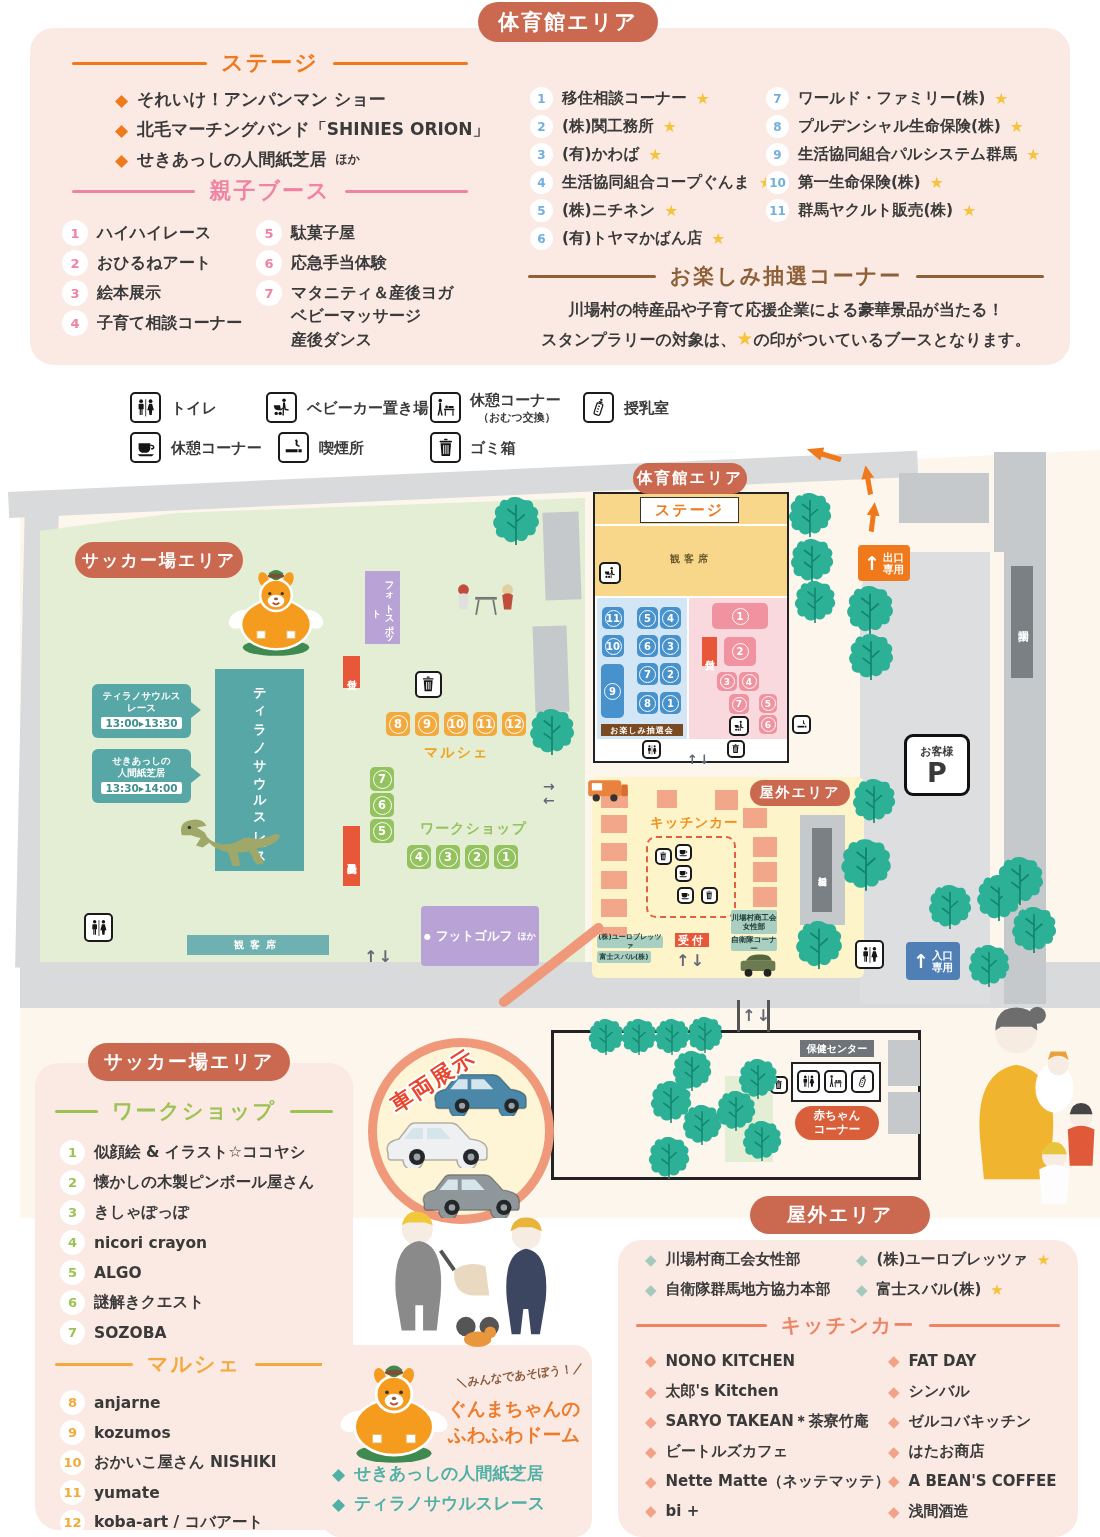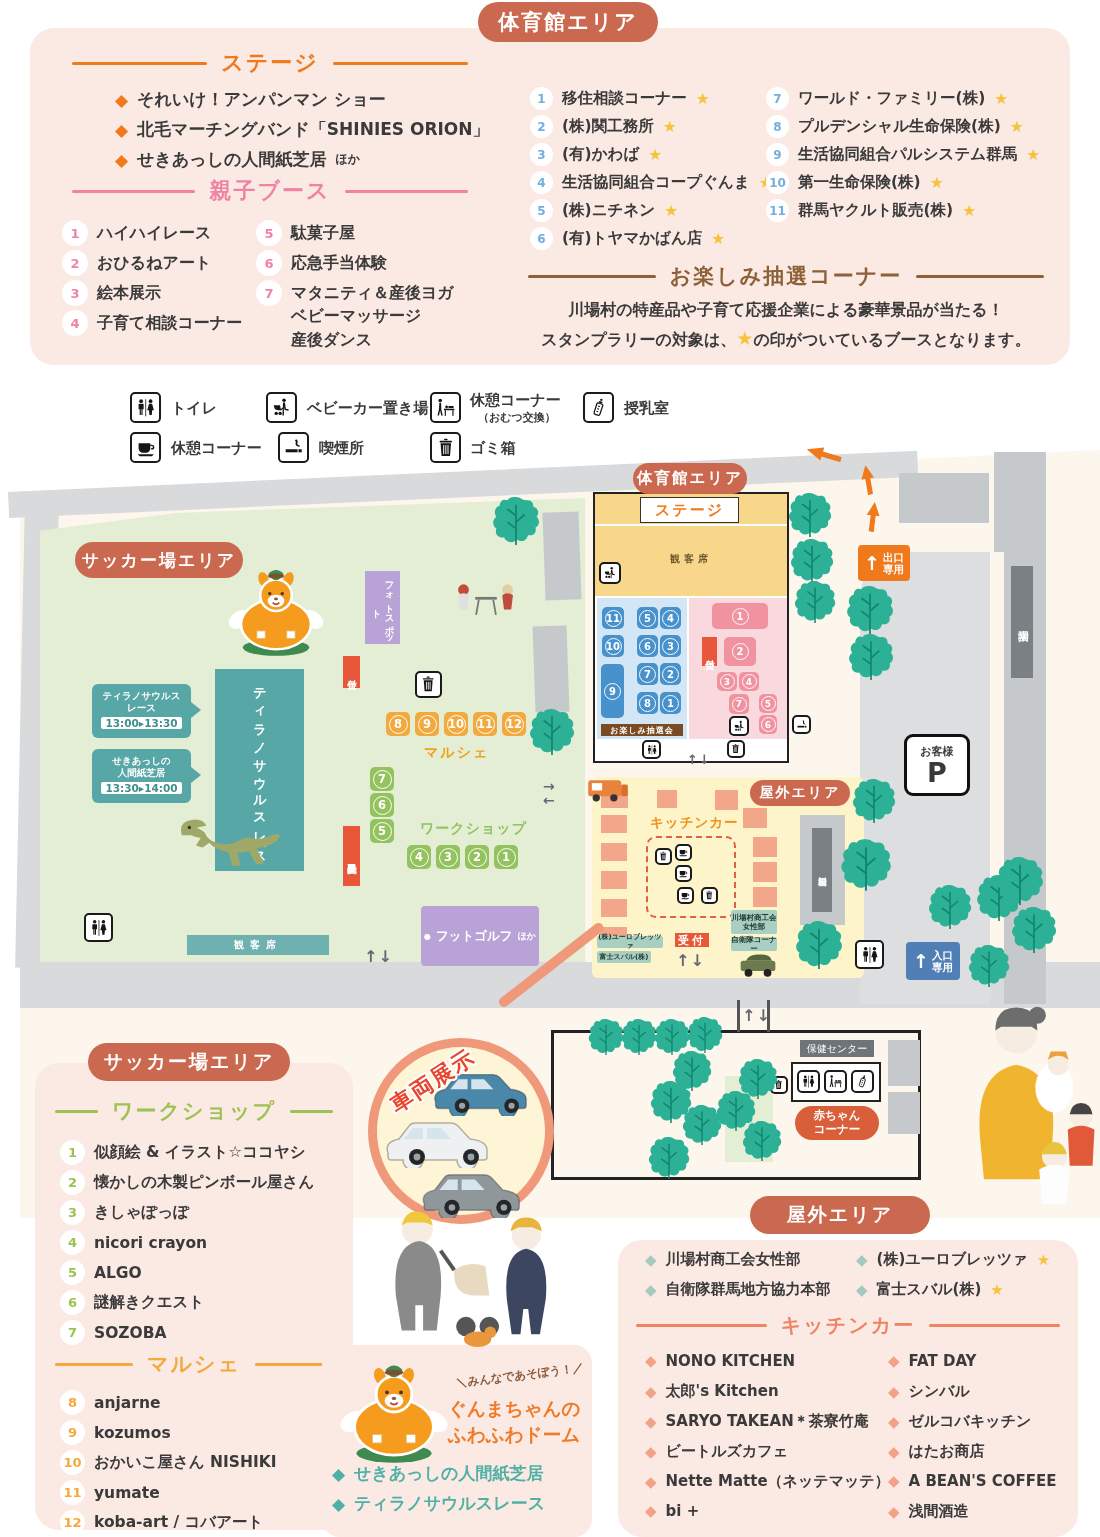--- a/index.html
+++ b/index.html
@@ -420,21 +420,21 @@
   <svg class="abs" style="left:586px;top:774px;width:44px;height:30px">
       <use href="#truck"></use>
     </svg>
   <div class="abs ud" style="left:676px;top:951px">
       <span>↑</span>
       <span>↓</span>
     </div>
 
   <div class="abs" style="left:551px;top:1030px;width:370px;height:150px;border:3px solid #222;background:#fcf6ec;box-sizing:border-box"></div>
   <div class="abs" style="left:725px;top:1076px;width:48px;height:86px;background:#e3eed4"></div>
-  <div class="abs" style="left:800px;top:1040px;width:74px;height:17px;background:#6f7478;color:#fff;font-size:10px;font-weight:normal;display:flex;align-items:center;justify-content:center">保健センター</div>
+  <div class="abs" style="left:800px;top:1040px;width:74px;height:17px;background:#6f7478;color:#fff;font-size:10px;font-weight:bold;display:flex;align-items:center;justify-content:center">保健センター</div>
   <div class="abs whitebox" style="left:791px;top:1062px;width:90px;height:40px;background:#fff;border-width:2px"></div>
   <div class="abs ib" style="left:797px;top:1070px;width:23px;height:23px">
       <svg>
         <use href="#i-toilet"></use>
       </svg>
     </div>
   <div class="abs ib" style="left:824px;top:1070px;width:23px;height:23px">
       <svg>
         <use href="#i-diaper"></use>
       </svg>

